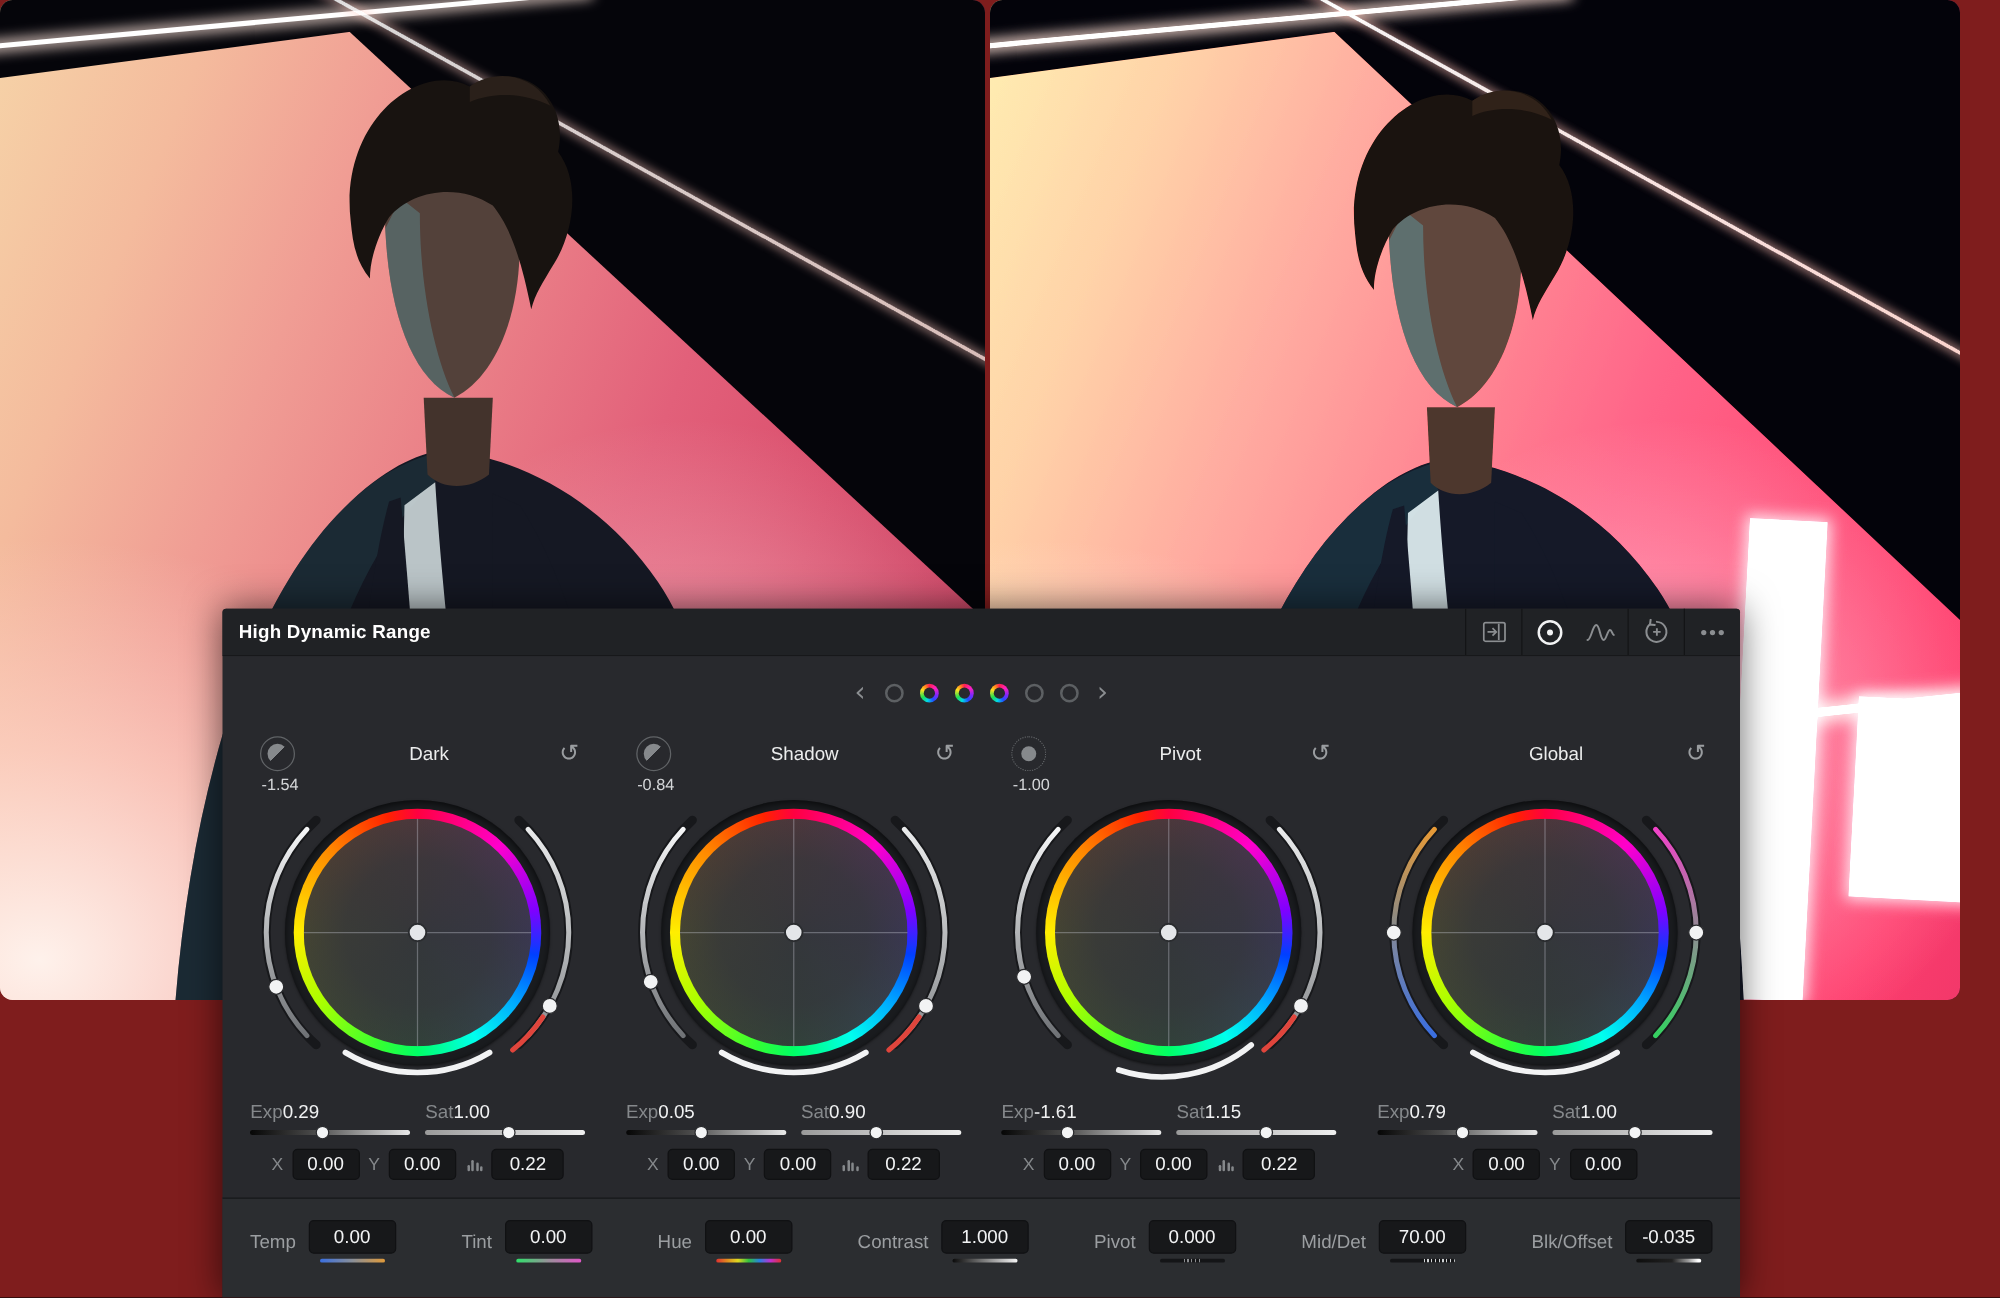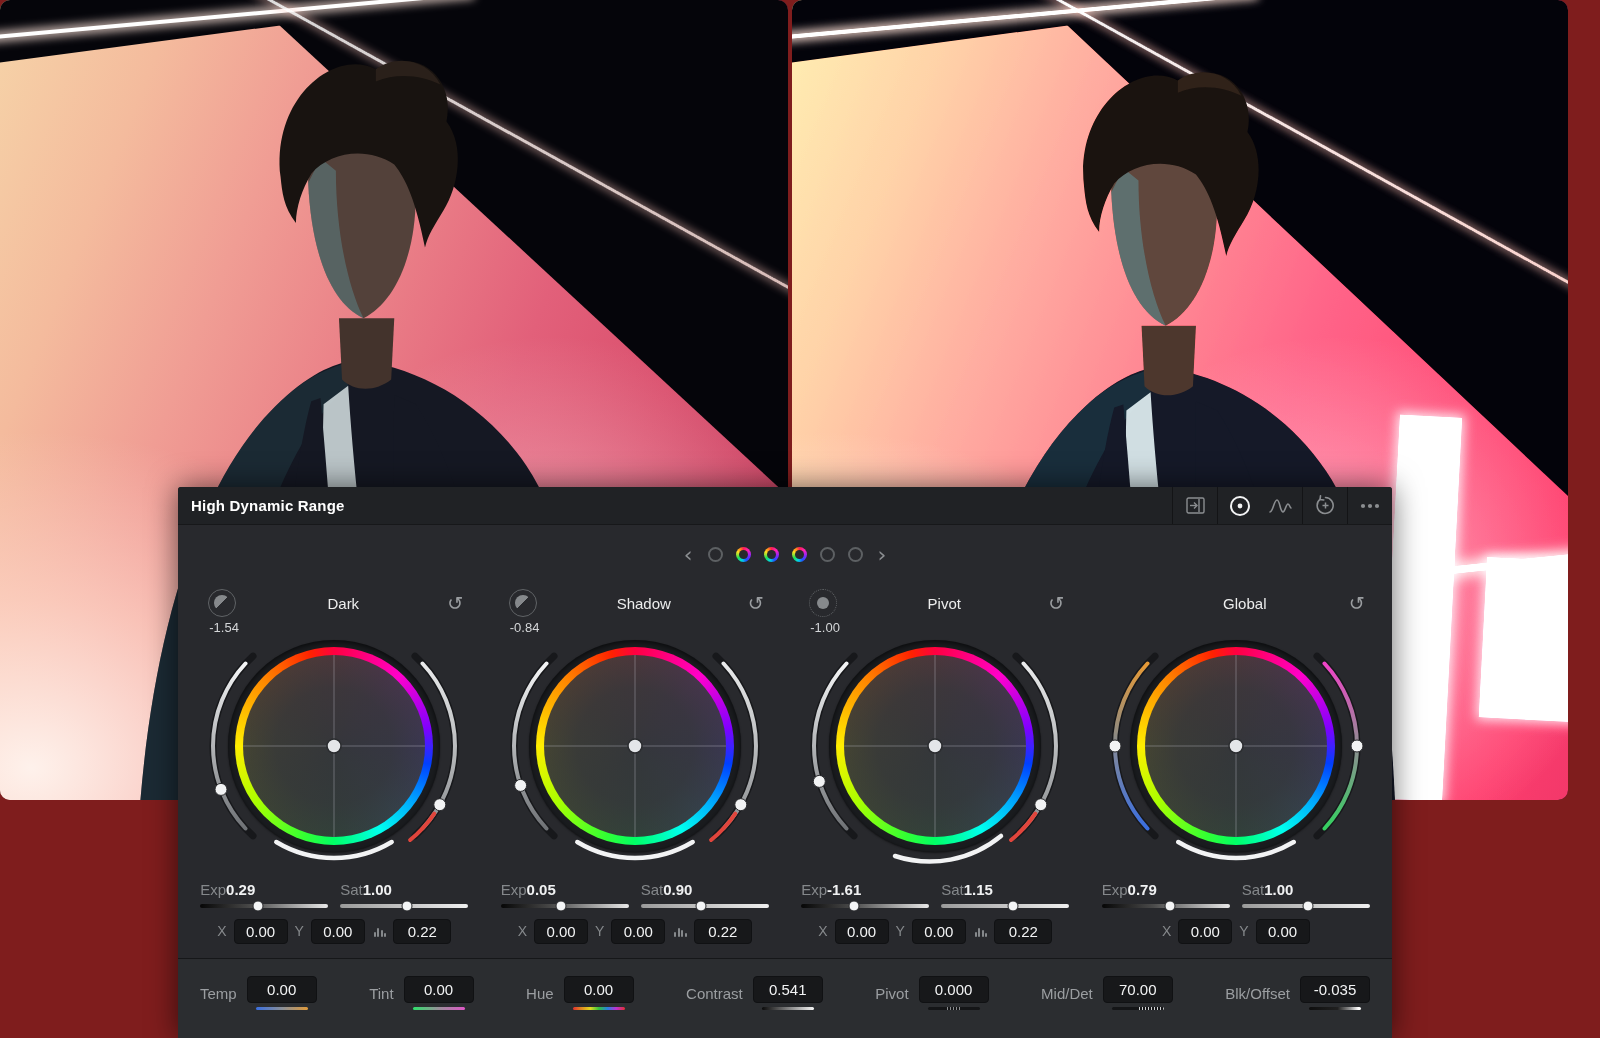--- a/index.html
+++ b/index.html
@@ -78,21 +78,21 @@
     background:
       radial-gradient(circle at 50% 50%,rgba(52,54,58,.96) 0%,rgba(52,54,58,.75) 45%,rgba(52,54,58,0) 85%),
       conic-gradient(from 0deg,#55383c,#4d3550 12%,#3c3758 25%,#35444e 38%,#31453a 50%,#3d4634 62%,#4a4930 75%,#523f32 87%,#55383c);}
   .wsvg{position:absolute;inset:0;}
 
   
   .es-row{width:268px;display:flex;justify-content:space-between;margin-top:9px;}
   .es-grp{width:128px;}
   .es-top{display:flex;justify-content:flex-start;align-items:baseline;font-size:15px;}
   .es-top .l{color:#85888b;}
-  .es-top .v{color:#f0f1f2;font-weight:bold;}
+  .es-top .v{color:#f0f1f2;}
   .track{position:relative;height:4px;border-radius:2px;margin-top:6px;cursor:pointer;}
   .track.exp{background:linear-gradient(90deg,#060606,#4a4a4a 40%,#e9e9e9 100%);}
   .track.sat{background:linear-gradient(90deg,#9a9a9a,#f0f0f0);}
   .knob{position:absolute;top:50%;width:9px;height:9px;border-radius:50%;background:#f4f5f6;
     border:1.5px solid #2a2b2e;transform:translate(-50%,-50%);}
 
   
   .xy-row{display:flex;align-items:center;gap:7px;margin-top:10px;height:26px;}
   .xy-lab{color:#85888b;font-size:14px;}
   .vbox{background:#17181a;border:1px solid #101113;border-radius:4px;color:#f2f3f4;
@@ -519,21 +519,21 @@
       <div class="fgrp">
         <span class="flab">Hue</span>
         <div class="fctl">
             <div class="fbox">0.00</div>
             <div class="uline u-hue"></div>
           </div>
       </div>
       <div class="fgrp">
         <span class="flab">Contrast</span>
         <div class="fctl">
-            <div class="fbox">0.541</div>
+            <div class="fbox">1.000</div>
             <div class="uline u-contrast"></div>
           </div>
       </div>
       <div class="fgrp">
         <span class="flab">Pivot</span>
         <div class="fctl">
             <div class="fbox">0.000</div>
             <div class="uline u-pivot"></div>
           </div>
       </div>

